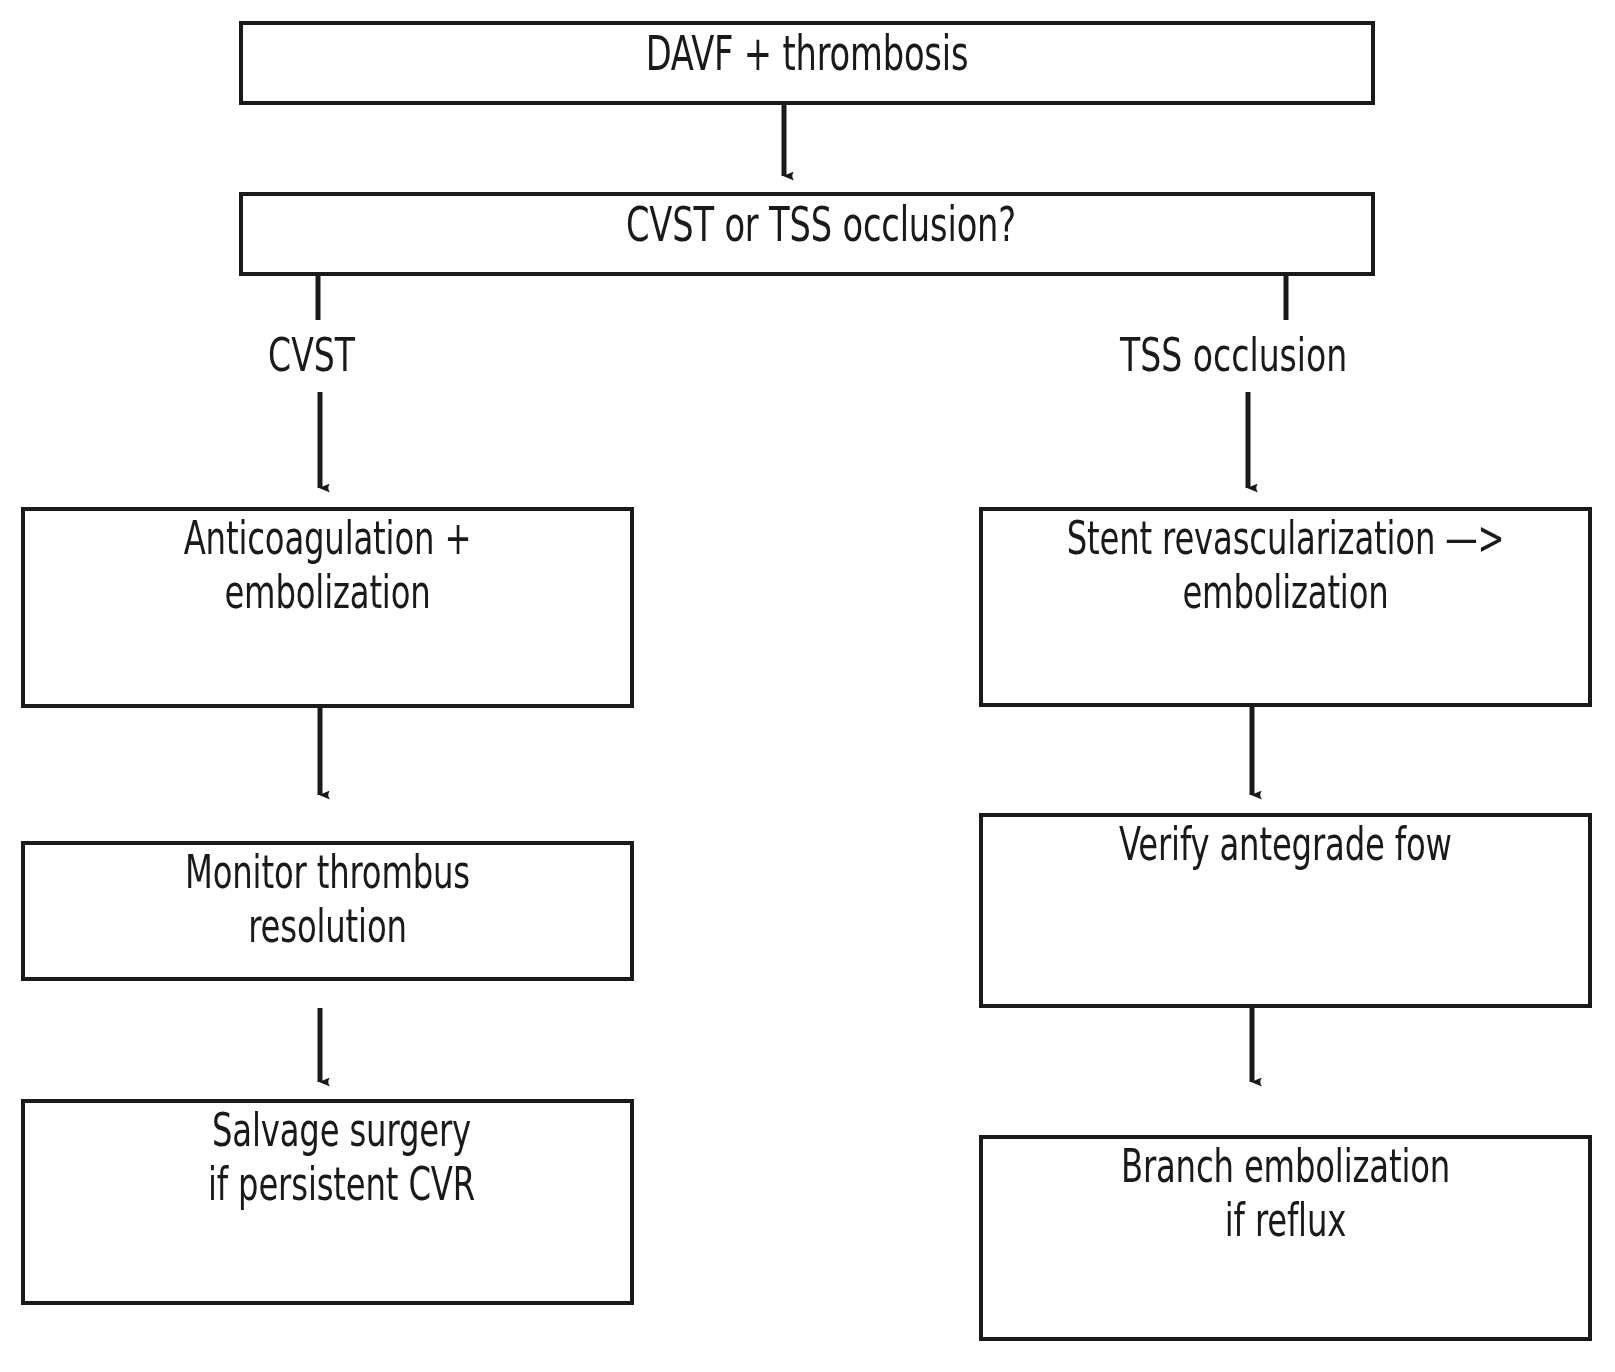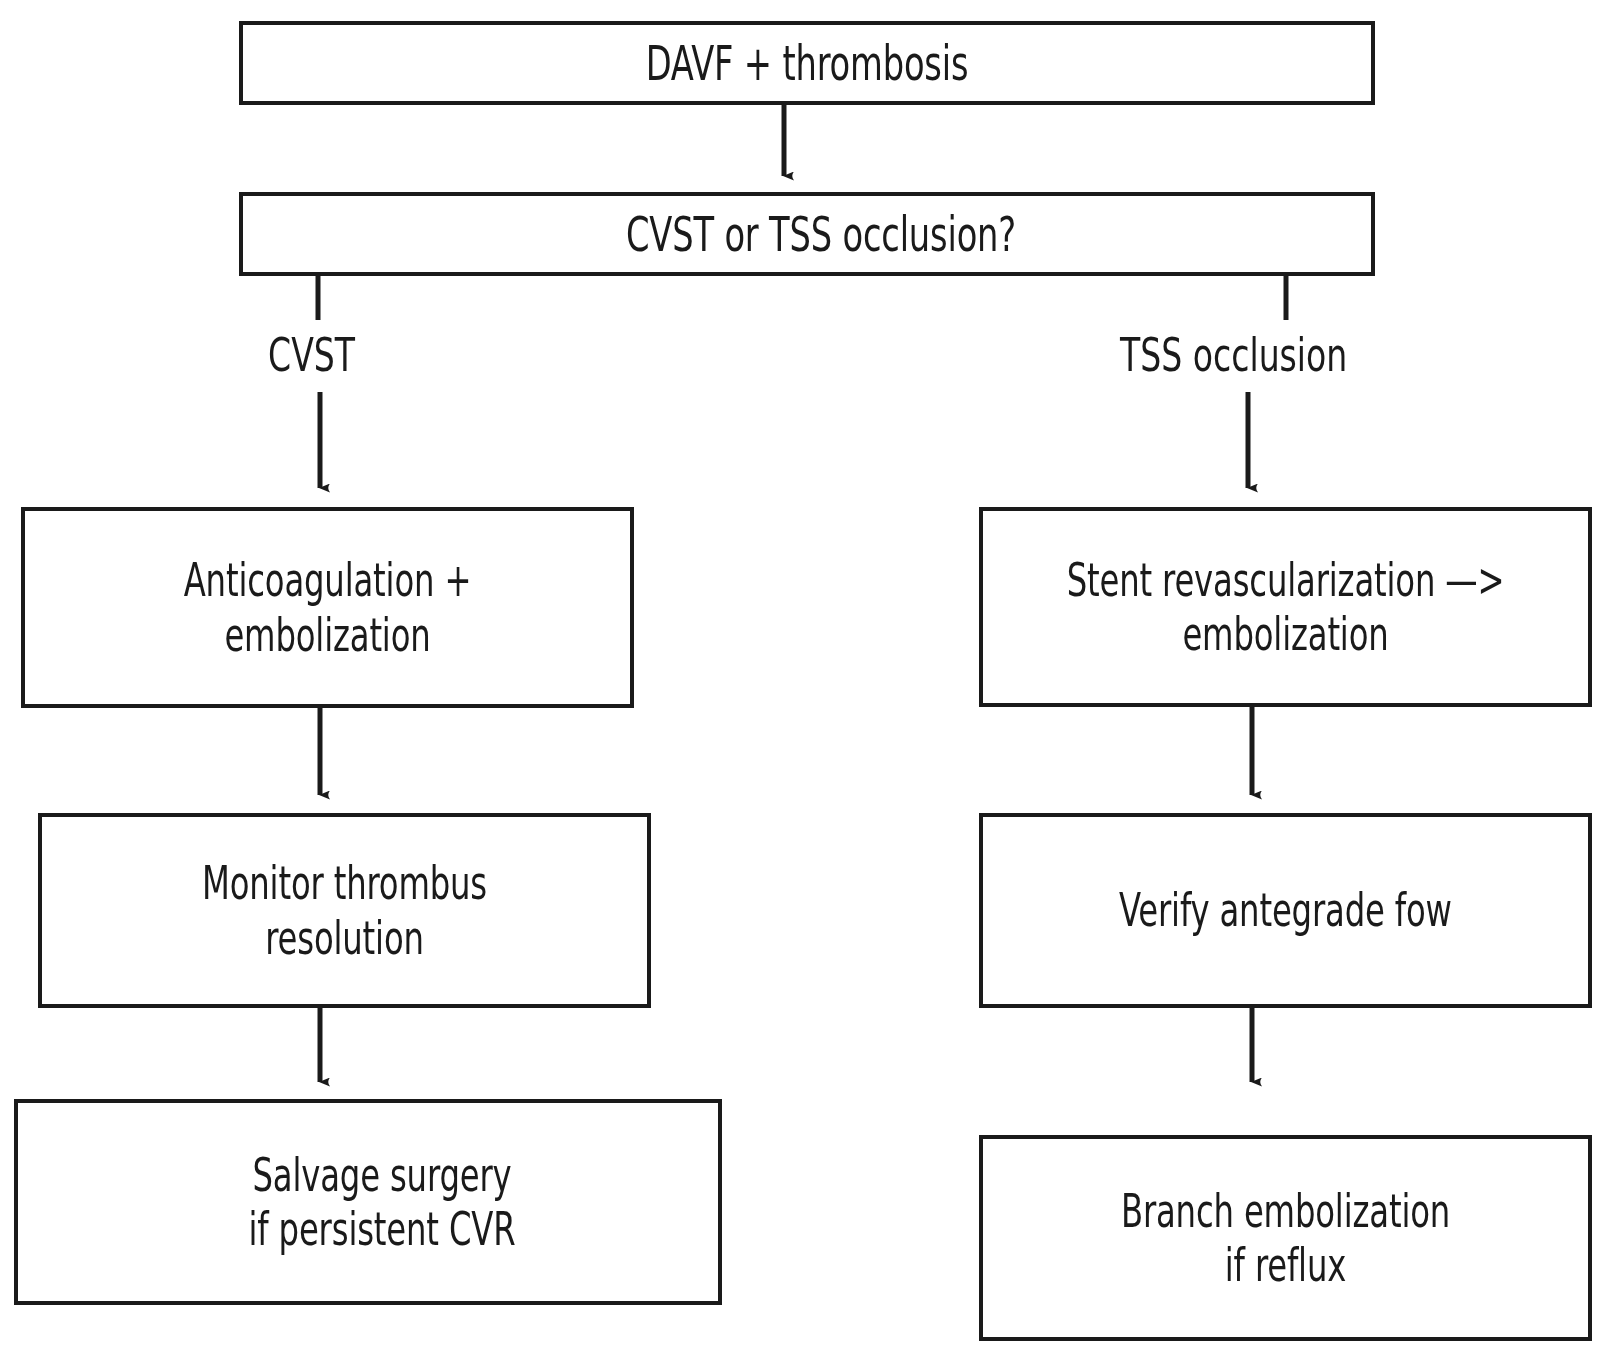--- a/index.html
+++ b/index.html
@@ -23,21 +23,21 @@
     top: 0;
     width: 1615px;
     height: 1372px;
   }
   .node-box {
     position: absolute;
     box-sizing: border-box;
     border: 4px solid #1a1a1a;
     background: #ffffff;
     display: flex;
-    align-items: center;
+    align-items: flex-start;
     justify-content: center;
     text-align: center;
   }
   .node-label {
     display: block;
     width: 100%;
     text-align: center;
     font-size: 46px;
     line-height: 1.18;
     letter-spacing: -0.2px;
@@ -49,22 +49,22 @@
   
   .node-box.header .node-label {
     font-size: 48px;
   }
   
   #node-root      { left: 239px; top: 21px;  width: 1136px; height: 84px; }
   #node-decision  { left: 239px; top: 192px; width: 1136px; height: 84px; padding-left: 28px; }
 
   
   #node-l1 { left: 21px; top: 507px;  width: 613px; height: 201px; }
-  #node-l2 { left: 21px; top: 813px;  width: 613px; height: 195px; margin-left: 17px; }
-  #node-l3 { left: 14px; top: 1099px; width: 708px; height: 206px; padding-left: 28px; }
+  #node-l2 { left: 21px; top: 841px;  width: 613px; height: 140px; }
+  #node-l3 { left: 21px; top: 1099px; width: 613px; height: 206px; padding-left: 28px; }
 
   
   #node-r1 { left: 979px; top: 507px;  width: 613px; height: 200px; }
   #node-r2 { left: 979px; top: 813px;  width: 613px; height: 195px; }
   #node-r3 { left: 979px; top: 1099px; width: 613px; height: 206px; margin-top: 36px; }
 
   .edge-label {
     position: absolute;
     font-size: 46px;
     line-height: 1;

